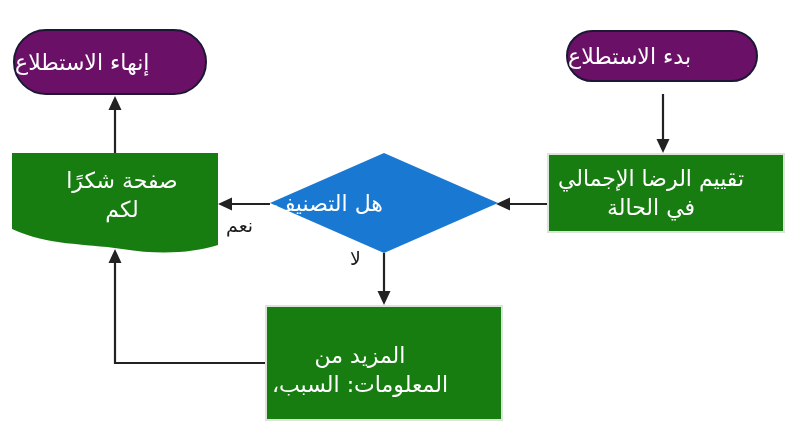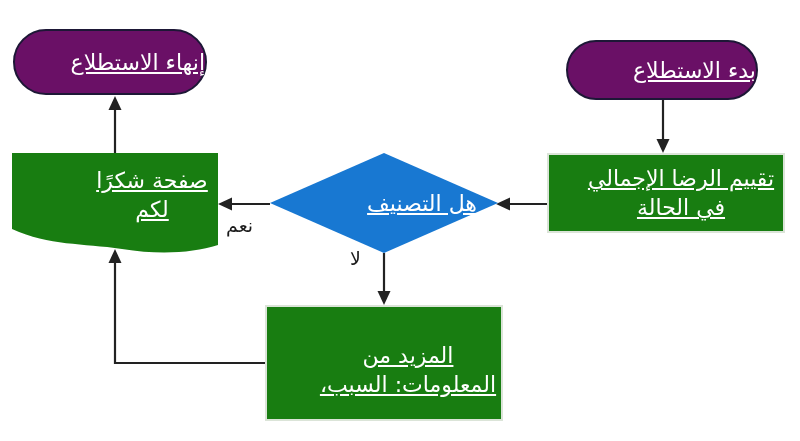--- a/index.html
+++ b/index.html
@@ -24,27 +24,26 @@
     background:var(--background);
     overflow:hidden;
   }
   .connector-layer{
     position:absolute;left:0;top:0;width:800px;height:441px;
   }
   .edge{stroke:var(--connector);stroke-width:2.2;fill:none;}
   .arrowhead{fill:var(--connector);stroke:none;}
   .node{
     position:absolute;
-    display:flex;align-items:center;justify-content:flex-start;
+    display:flex;align-items:center;justify-content:flex-end;
     text-align:center;
     direction:rtl;
     color:var(--node-text);
     font-size:22px;line-height:29px;
     box-sizing:border-box;
-    text-decoration:underline;
   }
   .terminator{
     background:var(--terminator-fill);
     border:2.5px solid var(--terminator-border);
     border-radius:34px;
   }
   .process{
     background:var(--process-fill);
     border:2px solid var(--process-border);
   }
@@ -79,36 +78,36 @@
     <path class="edge" d="M384,253 L384,292"></path>
     <polygon class="arrowhead" points="384,305 377.5,291 390.5,291"></polygon>
 
     <path class="edge" d="M265,363 L115,363 L115,262"></path>
     <polygon class="arrowhead" points="115,249 108.5,263 121.5,263"></polygon>
 
     <path class="edge" d="M115,153 L115,110"></path>
     <polygon class="arrowhead" points="115,96 108.5,110 121.5,110"></polygon>
   </svg>
 
-  <div class="node terminator" style="left:566px;top:30px;width:192px;height:60px;margin-top:10px;">
+  <div class="node terminator" style="left:566px;top:30px;width:192px;height:52px;">
     <span>بدء الاستطلاع</span>
   </div>
 
   <div class="node terminator" style="left:13px;top:29px;width:194px;height:66px;">
     <span>إنهاء الاستطلاع</span>
   </div>
 
   <div class="node process" style="left:547px;top:153px;width:238px;height:80px;">
     <span style="display:inline-block;width:204px;">تقييم الرضا الإجمالي في الحالة</span>
   </div>
 
   <svg class="shape-layer" style="left:270px;top:153px;" width="228" height="100" viewBox="0 0 228 100">
     <polygon class="decision-path" points="114,0 228,50 114,100 0,50"></polygon>
   </svg>
-  <div class="node node-overlay" style="left:252px;top:153px;width:228px;height:100px;">
+  <div class="node node-overlay" style="left:270px;top:153px;width:228px;height:100px;">
     <span style="display:inline-block;width:116px;">هل التصنيف</span>
   </div>
 
   <svg class="shape-layer" style="left:12px;top:153px;" width="206" height="102" viewBox="0 0 206 102">
     <path class="doc-path" d="M0,0 H206 V92 C180,100 148,102 110,96 C70,90 38,93 0,76 Z"></path>
   </svg>
   <div class="node node-overlay" style="left:12px;top:153px;width:206px;height:84px;padding-left:44px;">
     <span style="display:inline-block;width:132px;">صفحة شكرًا لكم</span>
   </div>
 

